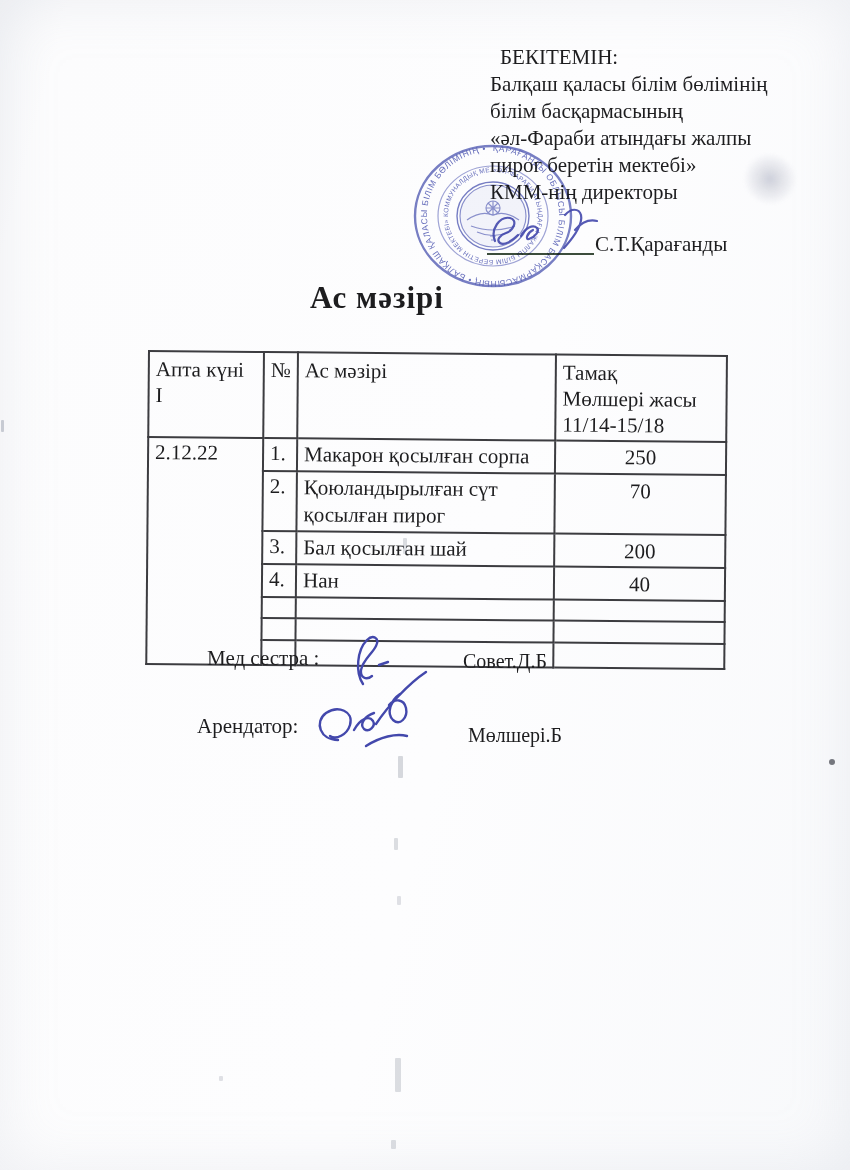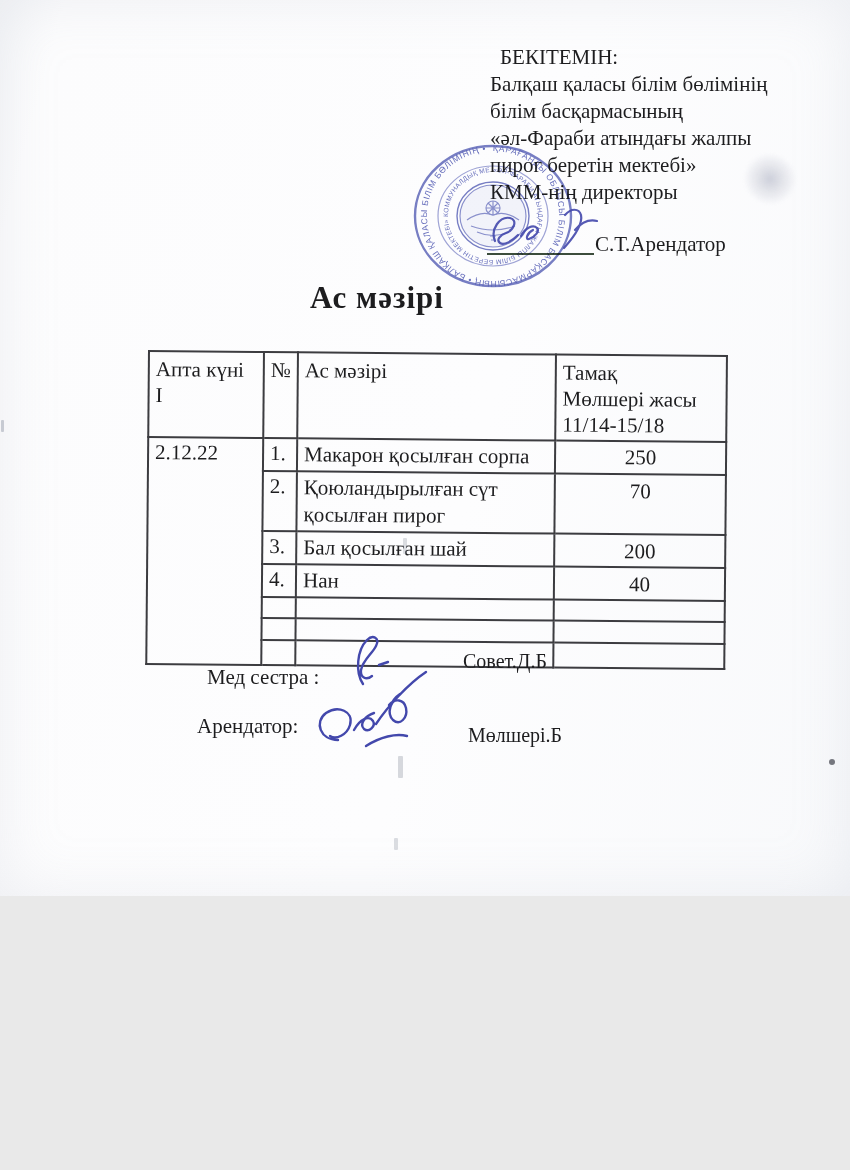--- a/index.html
+++ b/index.html
@@ -1,18 +1,18 @@
 <!DOCTYPE html>
 <html><head>
 <meta charset="utf-8">
 <style>
   * { box-sizing: border-box; }
   html,body { margin:0; padding:0; background:#e9e9e9; }
   .page {
-    position:relative; width:850px; height:896px; overflow:hidden;
+    position:relative; width:850px; height:1170px; overflow:hidden;
     background: linear-gradient(105deg,#f6f7f9 0%,#fcfcfd 6%,#fdfdfe 55%,#f8f9fb 100%);
     box-shadow: inset 0 0 60px rgba(170,178,195,0.18);
     font-family:"Liberation Serif","DejaVu Serif",serif;
     color:#1d1d1f;
   }
   
   .approval { position:absolute; left:490px; top:44px; width:310px; font-size:21px; line-height:27px; }
   .approval .ln { white-space:nowrap; }
   .approval .ln.first { padding-left:10px; }
   .sig-row { position:absolute; left:487px; top:226px; width:330px; font-size:21px; }
@@ -49,21 +49,21 @@
     <div class="ln first">БЕКІТЕМІН:</div>
     <div class="ln">Балқаш қаласы білім бөлімінің</div>
     <div class="ln">білім басқармасының</div>
     <div class="ln">«әл-Фараби атындағы жалпы</div>
     <div class="ln">пирог беретін мектебі»</div>
     <div class="ln">КММ-нің директоры</div>
   </div>
 
   <div class="sig-row">
     <span class="sig-underline"></span>
-    <span class="director-name">С.Т.Арендатор</span>
+    <span class="director-name">С.Т.Қарағанды</span>
   </div>
 
   <svg class="stamp-wrap" viewBox="0 0 166 150">
     <g stroke="#5a63b8" fill="none" opacity="0.88">
       <ellipse cx="83" cy="74" rx="78" ry="70" stroke-width="2.4"></ellipse>
       <ellipse cx="83" cy="74" rx="55" ry="50" stroke-width="1.2" opacity="0.7"></ellipse>
       <ellipse cx="83" cy="74" rx="36" ry="34" stroke-width="1.4"></ellipse>
     </g>
     <defs>
       <path id="ringOuter" d="M 83,9 A 66,65 0 1 1 82.9,9"></path>
@@ -148,21 +148,21 @@
           <td class="amt-cell"></td>
         </tr>
     <tr style="height:25px">
           <td class="no-cell"></td>
           <td class="dish-cell"></td>
           <td class="amt-cell"></td>
         </tr>
   </tbody>
     </table>
 
-  <div class="sig-label" style="left:207px; top:646px;margin-top:19px;">Мед сестра :</div>
+  <div class="sig-label" style="left:207px; top:646px;">Мед сестра :</div>
   <svg class="hand-sig" style="left:333px; top:630px;" width="64" height="62" viewBox="0 0 64 62">
     <g stroke="#4348ac" stroke-width="2.4" fill="none" stroke-linecap="round">
       <path d="M30,54 C22,42 24,20 34,10 C40,4 47,8 43,16 C39,24 30,30 28,40 C27,47 33,51 39,46"></path>
       <path d="M46,35 L55,32"></path>
     </g>
   </svg>
   <div class="sig-name" style="left:463px; top:650px;">Совет.Д.Б</div>
 
   <div class="sig-label" style="left:197px; top:714px;">Арендатор:</div>
   <svg class="hand-sig" style="left:306px; top:666px;" width="142" height="96" viewBox="0 0 142 96">

